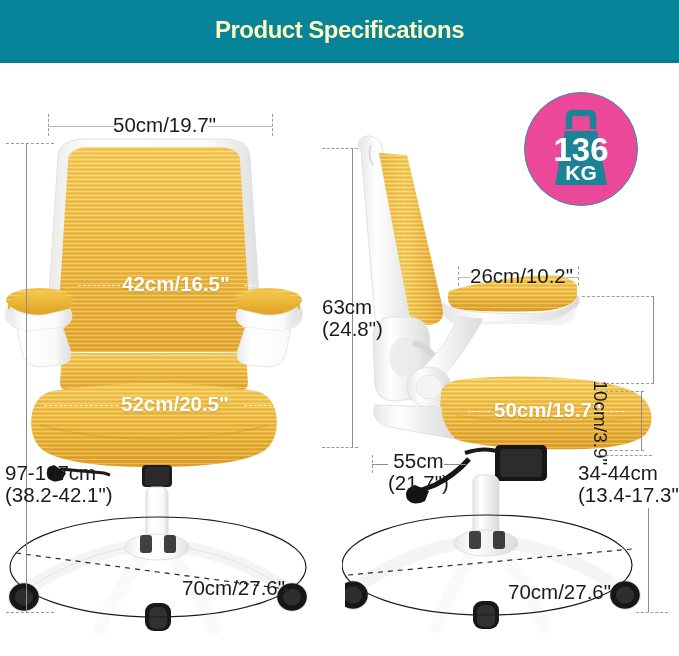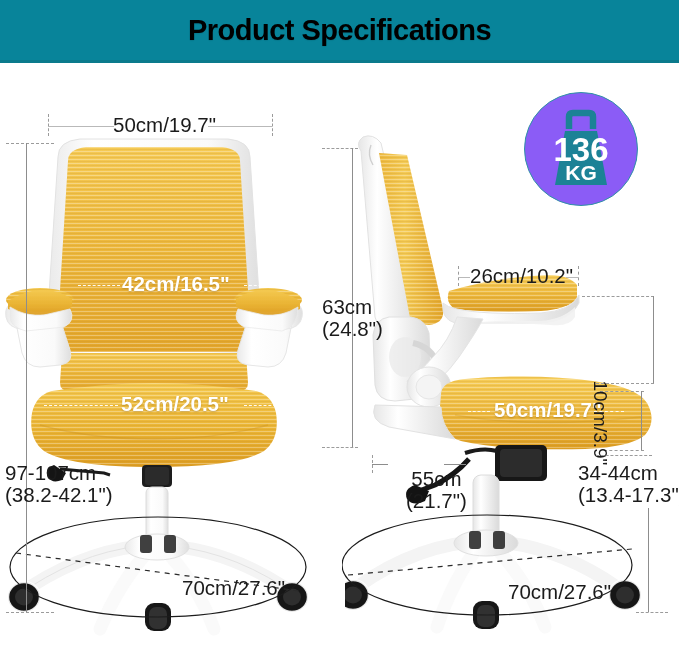--- a/index.html
+++ b/index.html
@@ -11,29 +11,29 @@
   #stage{position:relative;width:679px;height:656px;background:#fff;overflow:hidden;}
 
   
   .banner{
     position:absolute;left:0;top:0;width:679px;height:60px;
     background:#08849a;
     border-bottom:3px solid #0b7a8c;
     display:flex;align-items:center;justify-content:center;
   }
   .banner-title{
-    color:#000000;font-size:29px;font-weight:bold;letter-spacing:-0.5px;
+    color:#fef9c3;font-size:24px;font-weight:bold;letter-spacing:-0.5px;
     font-family:"Liberation Sans", sans-serif;line-height:1;
     text-shadow:0 1px 1px rgba(0,0,0,.08);
   }
 
   
   .badge{
     position:absolute;left:524px;top:92px;width:112px;height:112px;
-    border-radius:50%;border:1.6px solid #2f93a6;background:#8b5cf6;
+    border-radius:50%;border:1.6px solid #2f93a6;background:#ec4899;
   }
   .badge svg{position:absolute;left:50%;top:50%;transform:translate(-50%,-50%);}
   .badge-num{font:bold 33px "Liberation Sans",sans-serif;fill:#ffffff;}
   .badge-kg{font:bold 21px "Liberation Sans",sans-serif;fill:#ffffff;}
 
   
   .dim{
     position:absolute;color:#1b1b1b;font-size:20.5px;font-weight:500;
     font-family:"Liberation Sans",sans-serif;line-height:1.04;white-space:nowrap;
   }
@@ -312,21 +312,21 @@
   <div class="dim white" style="left:494px;top:399px;">50cm/19.7"</div>
 
   <div class="hdash" style="left:600px;top:391px;width:44px;"></div>
   <div class="hdash" style="left:604px;top:450px;width:40px;"></div>
   <div class="vline" style="left:641px;top:391px;height:59px;"></div>
   <div class="dim small rot" style="left:600px;top:413px;width:120px;margin-left:-60px;text-align:center;">10cm/3.9"</div>
 
   <div class="tick" style="left:372px;top:455px;height:18px;"></div>
   <div class="hline" style="left:372px;top:464px;width:16px;"></div>
   <div class="hline" style="left:444px;top:464px;width:22px;"></div>
-  <div class="dim two" style="left:388px;top:468px;text-align:center;margin-left:18px;">
+  <div class="dim two" style="left:388px;top:450px;text-align:center;">
     <div>55cm</div>
     <div>(21.7")</div>
   </div>
 
   <div class="hdash" style="left:596px;top:455px;width:56px;"></div>
   <div class="hdash" style="left:636px;top:612px;width:32px;"></div>
   <div class="vline" style="left:648px;top:508px;height:104px;"></div>
   <div class="dim two" style="left:578px;top:462px;">
     <div>34-44cm</div>
     <div>(13.4-17.3")</div>

